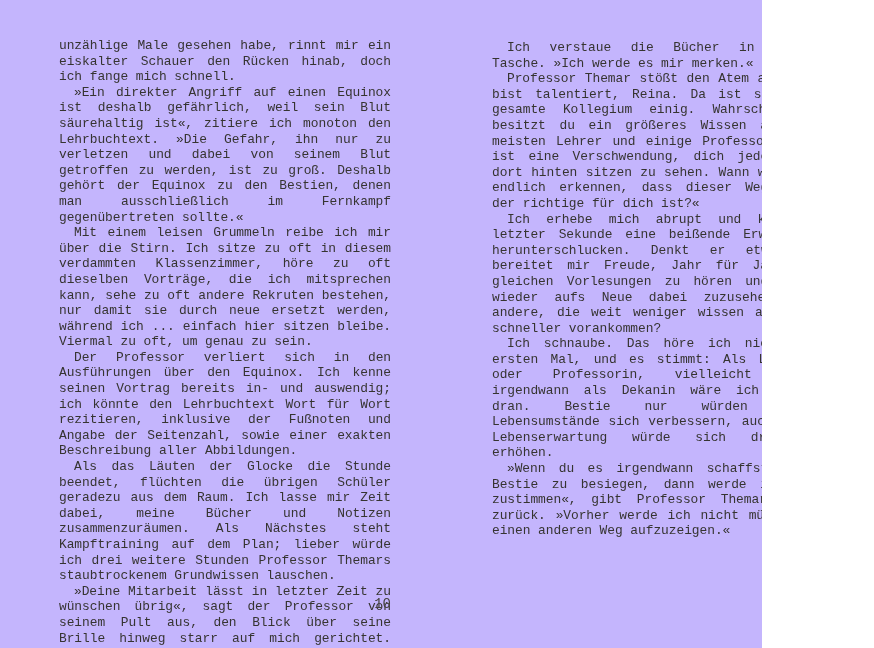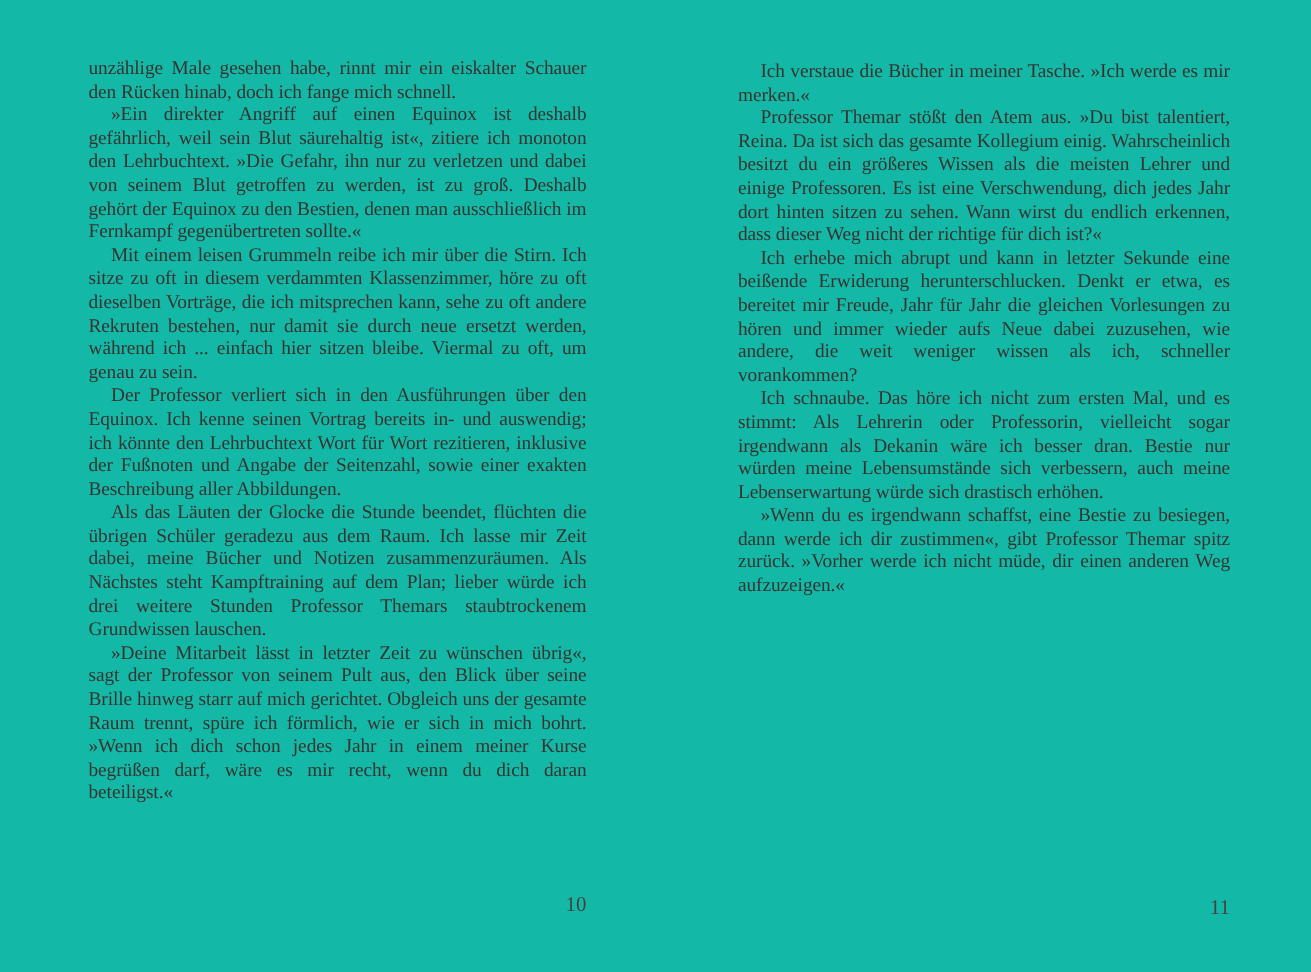--- a/index.html
+++ b/index.html
@@ -2,25 +2,25 @@
 <html><head>
 <meta charset="utf-8">
 <style>
   html, body {
     margin: 0;
     padding: 0;
     background: #ffffff;
   }
   .spread {
     position: relative;
-    width: 874px;
+    width: 762px;
     height: 648px;
-    background: #14b8a6;
+    background: #c4b5fd;
     overflow: hidden;
-    font-family: Liberation Serif, serif;
+    font-family: Liberation Mono, monospace;
     color: #363431;
   }
   .page {
     position: absolute;
   }
   .page p {
     margin: 0;
     padding: 0;
     font-size: 12.9px;
     line-height: 15.6px;

